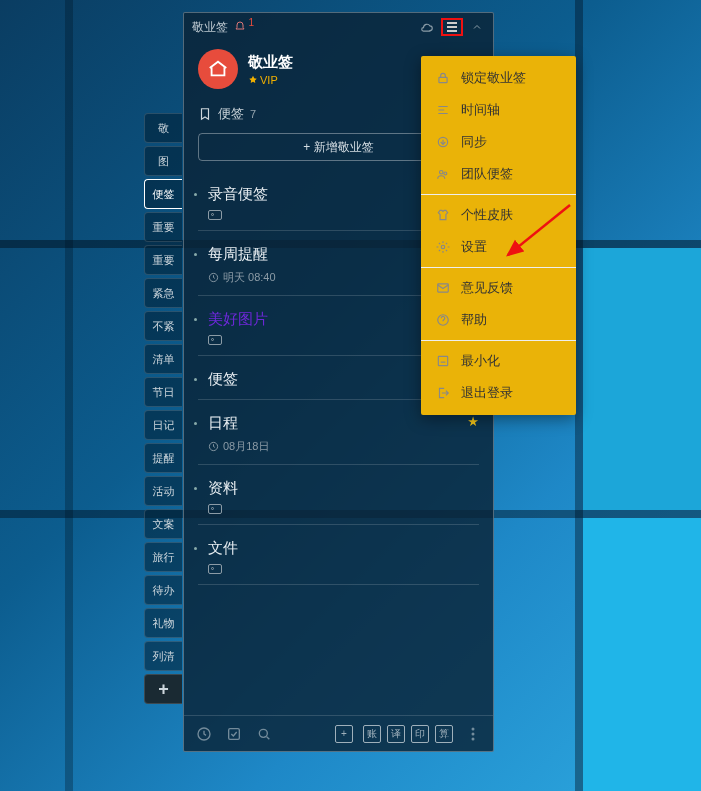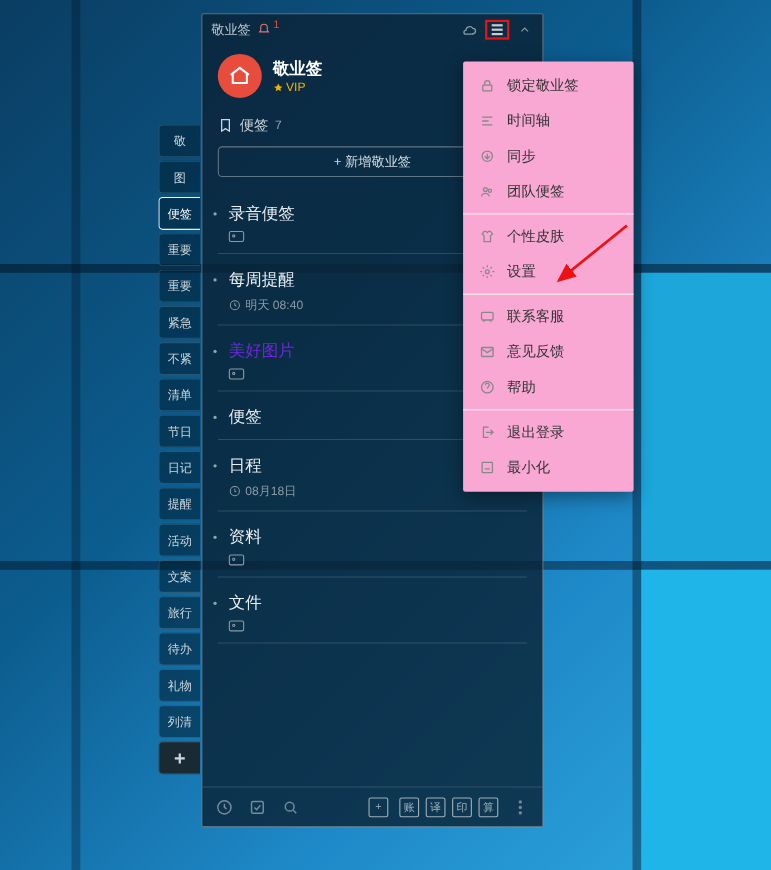--- a/index.html
+++ b/index.html
@@ -173,21 +173,21 @@
 }
 .bottombar .spacer { flex:1; }
 .bb-icon { width:20px; height:20px; display:flex; align-items:center; justify-content:center; opacity:0.7; cursor:pointer; }
 .bb-box { width:18px; height:18px; border:1px solid #9fb0bb; border-radius:2px; font-size:10px; color:#9fb0bb; display:flex; align-items:center; justify-content:center; cursor:pointer; }
 
 .dropdown {
   position:absolute;
   left: 421px;
   top: 56px;
   width: 155px;
-  background:#f9a8d4;
+  background:#eab308;
   border-radius:2px;
   box-shadow: 0 4px 16px rgba(0,0,0,0.4);
   padding: 6px 0;
   font-size:13px;
   color:#333;
 }
 .dd-item {
   height: 32px;
   display:flex; align-items:center;
   padding: 0 14px;
@@ -434,61 +434,52 @@
           <circle cx="12" cy="12" r="3"></circle>
           <path d="M12 2v3M12 19v3M4 12H1M23 12h-3M5 5l2 2M17 17l2 2M17 7l2-2M5 19l2-2"></path>
         </svg>
       </span>
       <span>设置</span>
     </div>
     <div class="dd-sep"></div>
     <div class="dd-item">
       <span class="dd-icon">
         <svg width="14" height="14" viewBox="0 0 24 24" fill="none" stroke="#888" stroke-width="2">
-          <rect x="3" y="5" width="18" height="12" rx="2"></rect>
-          <path d="M8 17l-2 3M16 17l2 3"></path>
-        </svg>
-      </span>
-      <span>联系客服</span>
-    </div>
-    <div class="dd-item">
-      <span class="dd-icon">
-        <svg width="14" height="14" viewBox="0 0 24 24" fill="none" stroke="#888" stroke-width="2">
           <rect x="3" y="5" width="18" height="14" rx="1"></rect>
           <path d="M3 7l9 6 9-6"></path>
         </svg>
       </span>
       <span>意见反馈</span>
     </div>
     <div class="dd-item">
       <span class="dd-icon">
         <svg width="14" height="14" viewBox="0 0 24 24" fill="none" stroke="#888" stroke-width="2">
           <circle cx="12" cy="12" r="9"></circle>
           <path d="M9 9a3 3 0 115 2c-1 1-2 1-2 3M12 17h.01"></path>
         </svg>
       </span>
       <span>帮助</span>
     </div>
     <div class="dd-sep"></div>
     <div class="dd-item">
       <span class="dd-icon">
         <svg width="14" height="14" viewBox="0 0 24 24" fill="none" stroke="#888" stroke-width="2">
-          <path d="M14 4h-8v16h8M10 12h10M17 8l4 4-4 4"></path>
-        </svg>
-      </span>
-      <span>退出登录</span>
-    </div>
-    <div class="dd-item">
-      <span class="dd-icon">
-        <svg width="14" height="14" viewBox="0 0 24 24" fill="none" stroke="#888" stroke-width="2">
           <rect x="4" y="4" width="16" height="16" rx="1"></rect>
           <path d="M8 14h8"></path>
         </svg>
       </span>
       <span>最小化</span>
+    </div>
+    <div class="dd-item">
+      <span class="dd-icon">
+        <svg width="14" height="14" viewBox="0 0 24 24" fill="none" stroke="#888" stroke-width="2">
+          <path d="M14 4h-8v16h8M10 12h10M17 8l4 4-4 4"></path>
+        </svg>
+      </span>
+      <span>退出登录</span>
     </div>
   </div>
 
 <svg class="arrow" width="80" height="70">
   <defs>
       <marker id="ah" markerWidth="8" markerHeight="8" refX="6" refY="3" orient="auto">
         <path d="M0,0 L7,3 L0,6 Z" fill="#e11"></path>
       </marker>
     </defs>
   <line x1="70" y1="5" x2="8" y2="55" stroke="#e11" stroke-width="2.5" marker-end="url(#ah)"></line>

